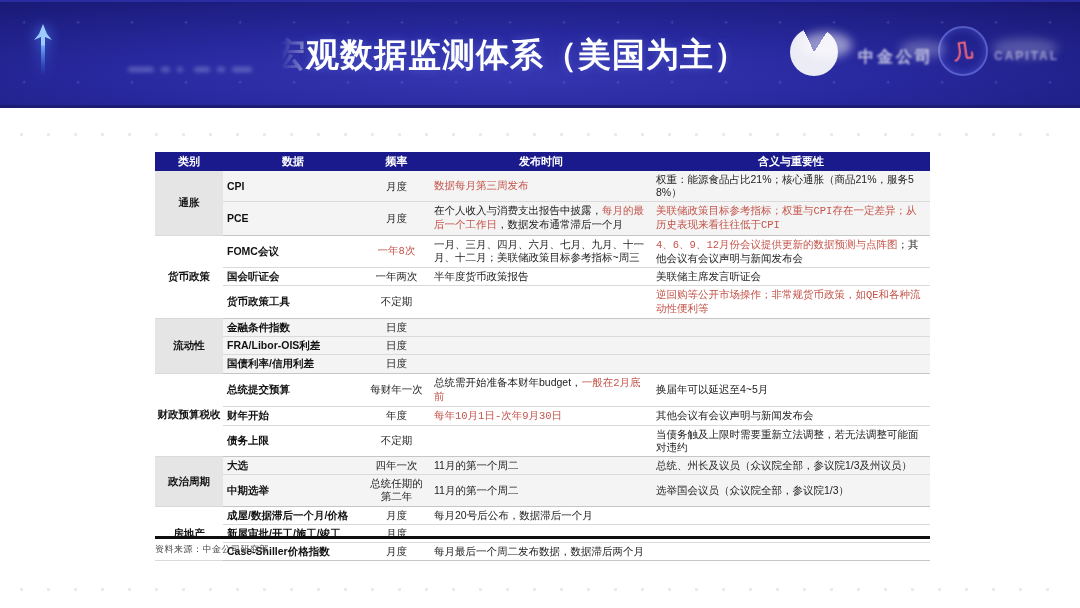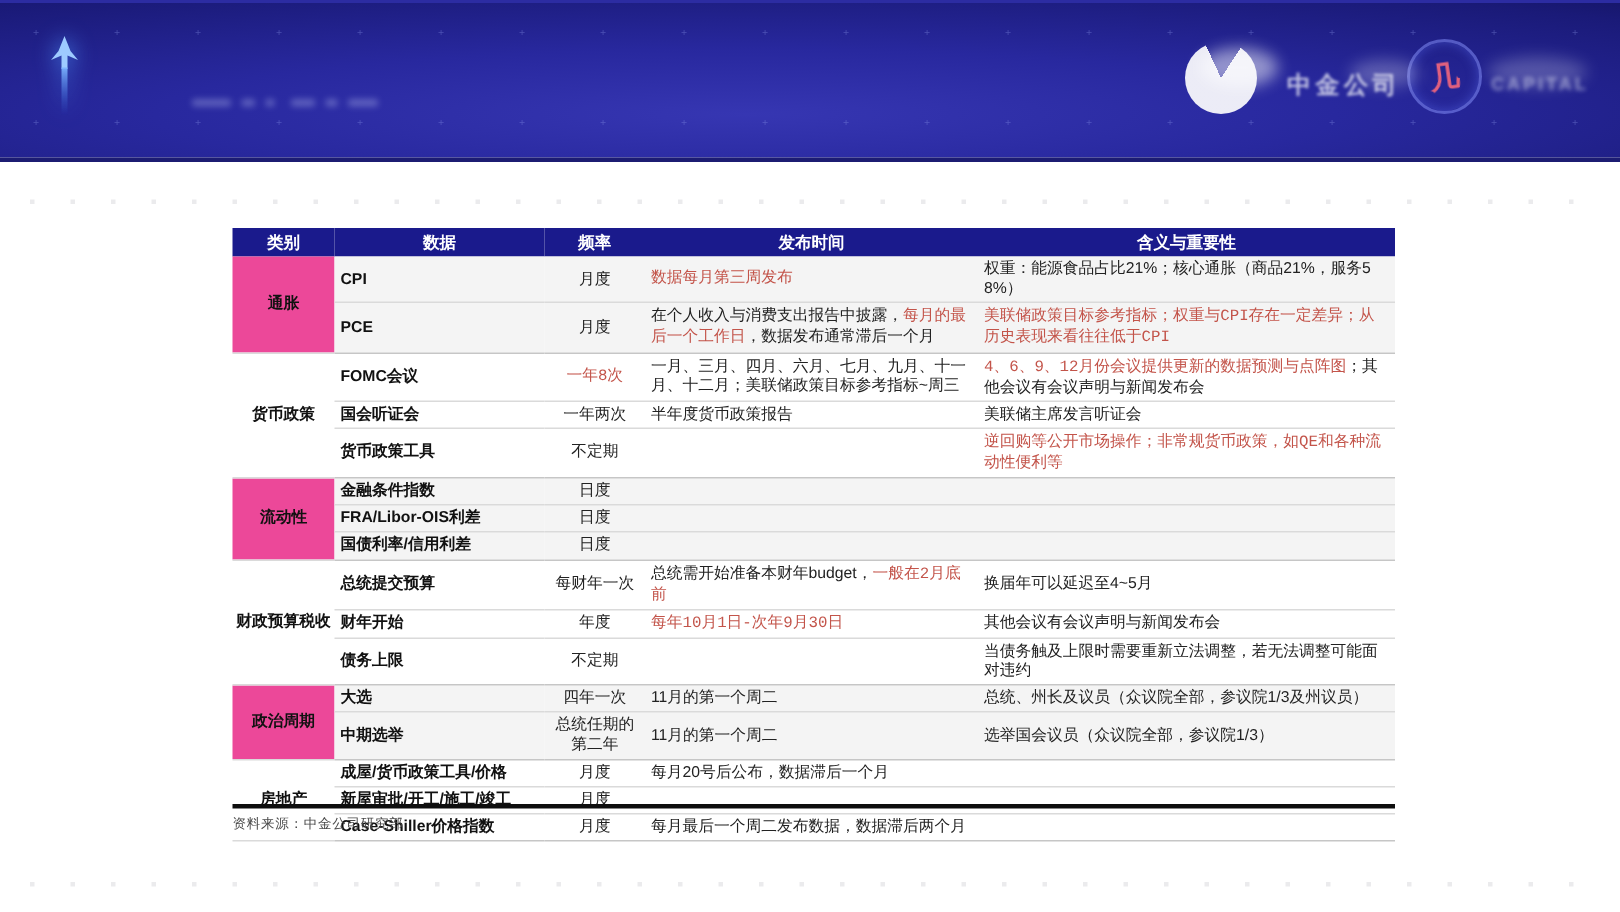--- a/index.html
+++ b/index.html
@@ -40,21 +40,21 @@
   .tablewrap{position:absolute;left:155px;top:152px;width:775px;}
   table{border-collapse:collapse;table-layout:fixed;width:775px;}
   th{background:#1A1A8C;color:#fff;font-size:11px;font-weight:700;padding:2px 0;text-align:center;}
   td{font-size:10.5px;line-height:1.25;padding:2px 4px;border-bottom:1px solid #dadada;
      color:#222;vertical-align:middle;word-break:break-all;}
   td.cat{text-align:center;font-weight:700;padding:2px 0;color:#111;}
   td.dcol{font-weight:700;color:#111;}
   td.fcol{text-align:center;}
   .red{color:#C3544A;font-family:Liberation Mono, monospace;}
   tr.shaded td{background:#f4f4f4;}
-  tr.shaded td.cat{background:#ec4899;}
+  tr.shaded td.cat{background:#e5e5e5;}
   tr.glast td{border-bottom-color:#c6c6c6;}
 
   
   .thickline{position:absolute;left:155px;top:536px;width:775px;height:3px;background:#0e0e0e;}
   .source{position:absolute;left:155px;top:543px;font-size:9px;color:#4a4a4a;letter-spacing:.5px;}
 </style>
 </head>
 <body>
 
 <div class="page">
@@ -67,20 +67,21 @@
           <stop offset="1" stop-color="#2a56d0" stop-opacity="0"></stop>
         </linearGradient>
       </defs>
       <path d="M13 2 L17 12 L22 18 L15 15 L15 24 L11 24 L11 15 L4 18 L9 12 Z" fill="#9ecbff"></path>
       <rect x="11" y="23" width="4" height="32" fill="url(#tail)"></rect>
     </svg>
     <div class="ghost">
       <span style="width:26px"></span><span style="width:9px"></span><span style="width:6px"></span>
       <span style="width:16px"></span><span style="width:8px"></span><span style="width:20px"></span>
     </div>
+    <div class="slide-title" id="title-el"><span class="tfade">宏</span>观数据监测体系（美国为主）</div>
     <div class="cicc-logo"></div>
     <div class="cicc-text">中金公司</div>
     <div class="ring-logo">
       <span class="glyph">几</span>
     </div>
     <div class="partner-text">CAPITAL</div>
     <div class="smudge" style="left:800px;top:30px;width:52px;height:26px;"></div>
     <div class="smudge" style="left:900px;top:38px;width:46px;height:18px;opacity:.5;"></div>
     <div class="smudge" style="left:992px;top:36px;width:66px;height:20px;opacity:.45;"></div>
   <span class="plusmark" style="left: 22px; top: 17px;">+</span>
@@ -305,21 +306,21 @@
             <td class="mcol"><span>总统、州长及议员（众议院全部，参议院1/3及州议员）</span></td>
           </tr>
           <tr class="shaded glast">
             <td class="dcol">中期选举</td>
             <td class="fcol"><span>总统任期的第二年</span></td>
             <td class="rcol"><span>11月的第一个周二</span></td>
             <td class="mcol"><span>选举国会议员（众议院全部，参议院1/3）</span></td>
           </tr>
           <tr class="">
             <td class="cat" rowspan="3">房地产</td>
-            <td class="dcol">成屋/货币政策工具/价格</td>
+            <td class="dcol">成屋/数据滞后一个月/价格</td>
             <td class="fcol"><span>月度</span></td>
             <td class="rcol"><span>每月20号后公布，数据滞后一个月</span></td>
             <td class="mcol"></td>
           </tr>
           <tr class="">
             <td class="dcol">新屋审批/开工/施工/竣工</td>
             <td class="fcol"><span>月度</span></td>
             <td class="rcol"></td>
             <td class="mcol"></td>
           </tr>

